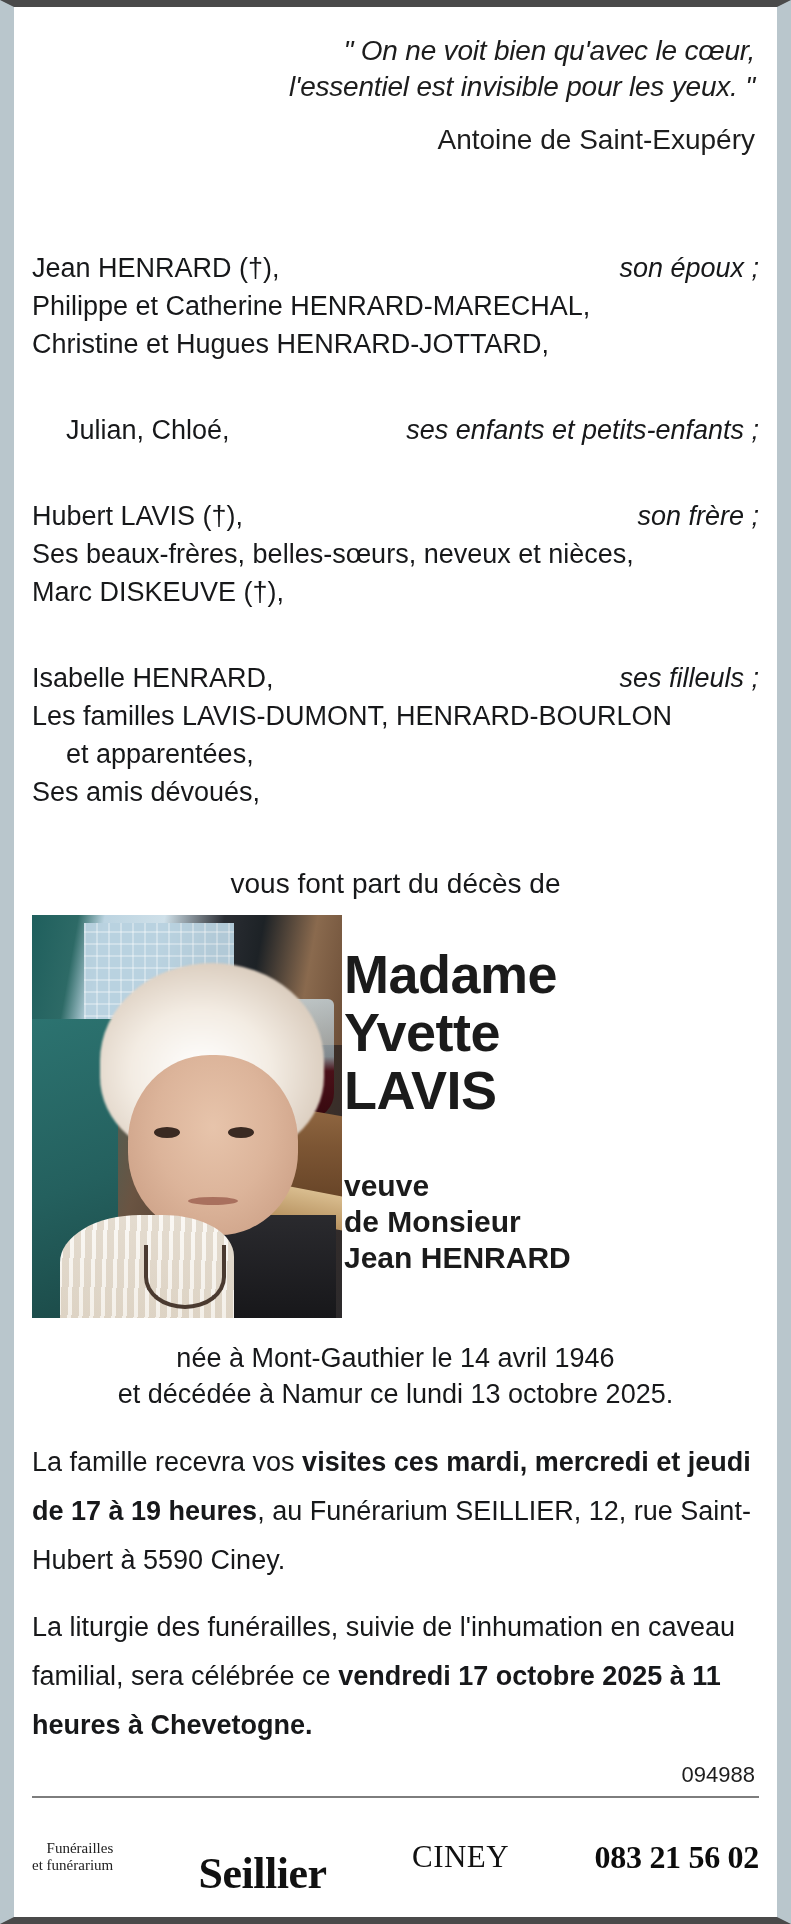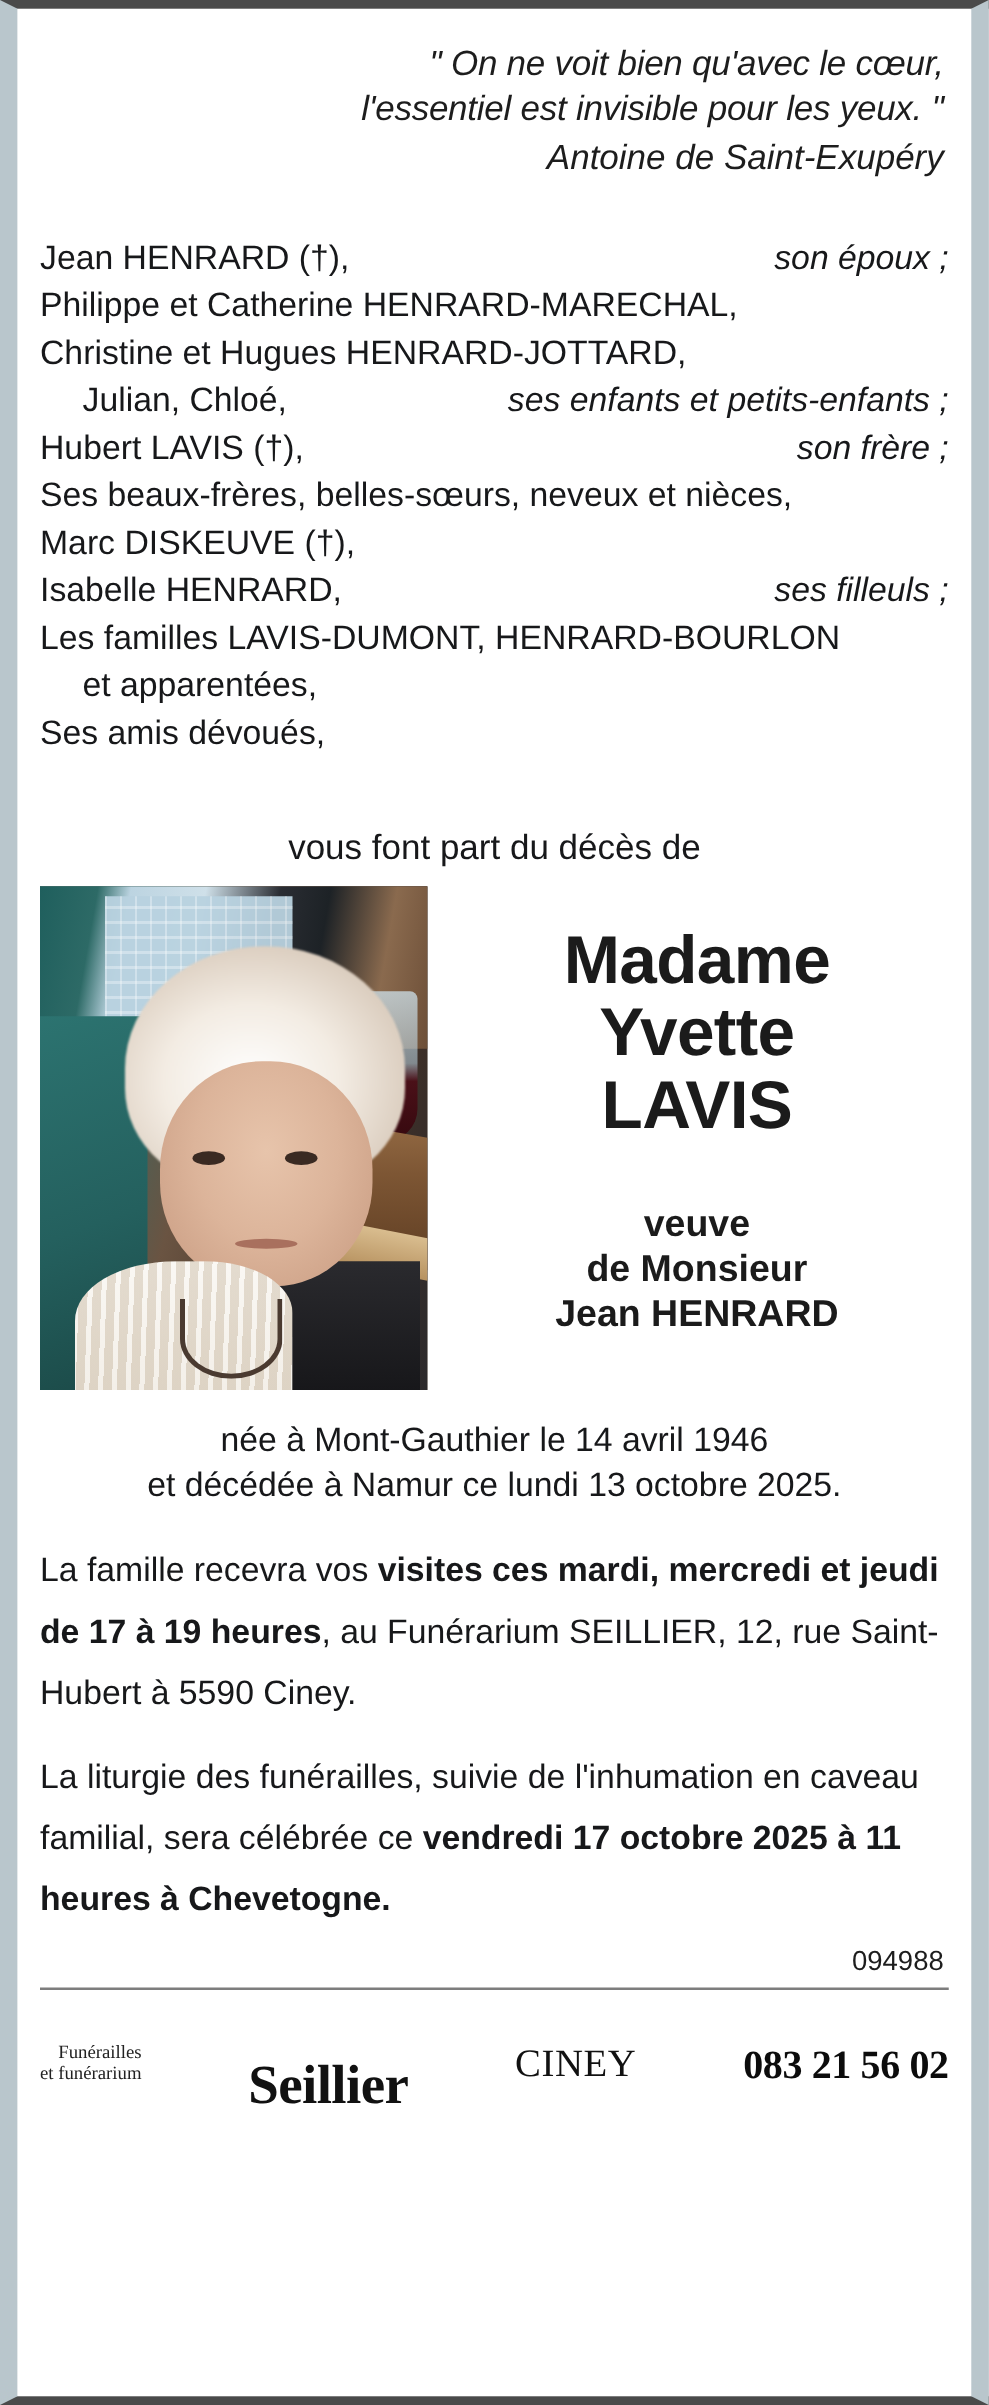--- a/index.html
+++ b/index.html
@@ -47,23 +47,22 @@
     font-size: 28px;
     line-height: 36px;
     color: #1d1d1d;
     letter-spacing: -0.2px;
     white-space: nowrap;
   }
   .epigraph .author {
     font-size: 28px;
     line-height: 38px;
     color: #1d1d1d;
-    margin-top: 2px;
+    margin-top: 16px;
     white-space: nowrap;
-    font-style: italic;
   }
 
   
   .family {
     margin-top: 42px;
   }
   .fam-row {
     display: flex;
     align-items: baseline;
     justify-content: space-between;
@@ -73,20 +72,21 @@
     white-space: nowrap;
   }
   .fam-names {
     text-align: left;
   }
   .fam-names.indent { padding-left: 34px; }
   .fam-rel {
     font-style: italic;
     text-align: center;
     padding-left: 14px;
+    margin-top: 48px;
   }
   .fam-rel:empty { display: none; }
 
   
   .announce {
     text-align: center;
     font-size: 28px;
     line-height: 34px;
     color: #17181a;
     margin-top: 56px;
@@ -195,22 +195,22 @@
   .photo .ph-necklace {
     position: absolute;
     left: 112px; top: 330px; width: 74px; height: 60px;
     border: 4px solid #4a3a30;
     border-top: none;
     border-radius: 0 0 50% 50%;
   }
 
   .nameblock {
     flex: 1 1 auto;
-    text-align: center;
-    padding-left: 14px;
+    text-align: left;
+    padding-left: 2px;
     padding-top: 30px;
   }
   .name-main {
     font-size: 54px;
     line-height: 58px;
     font-weight: bold;
     color: #1b1b1b;
     letter-spacing: -0.5px;
   }
   .widow {

